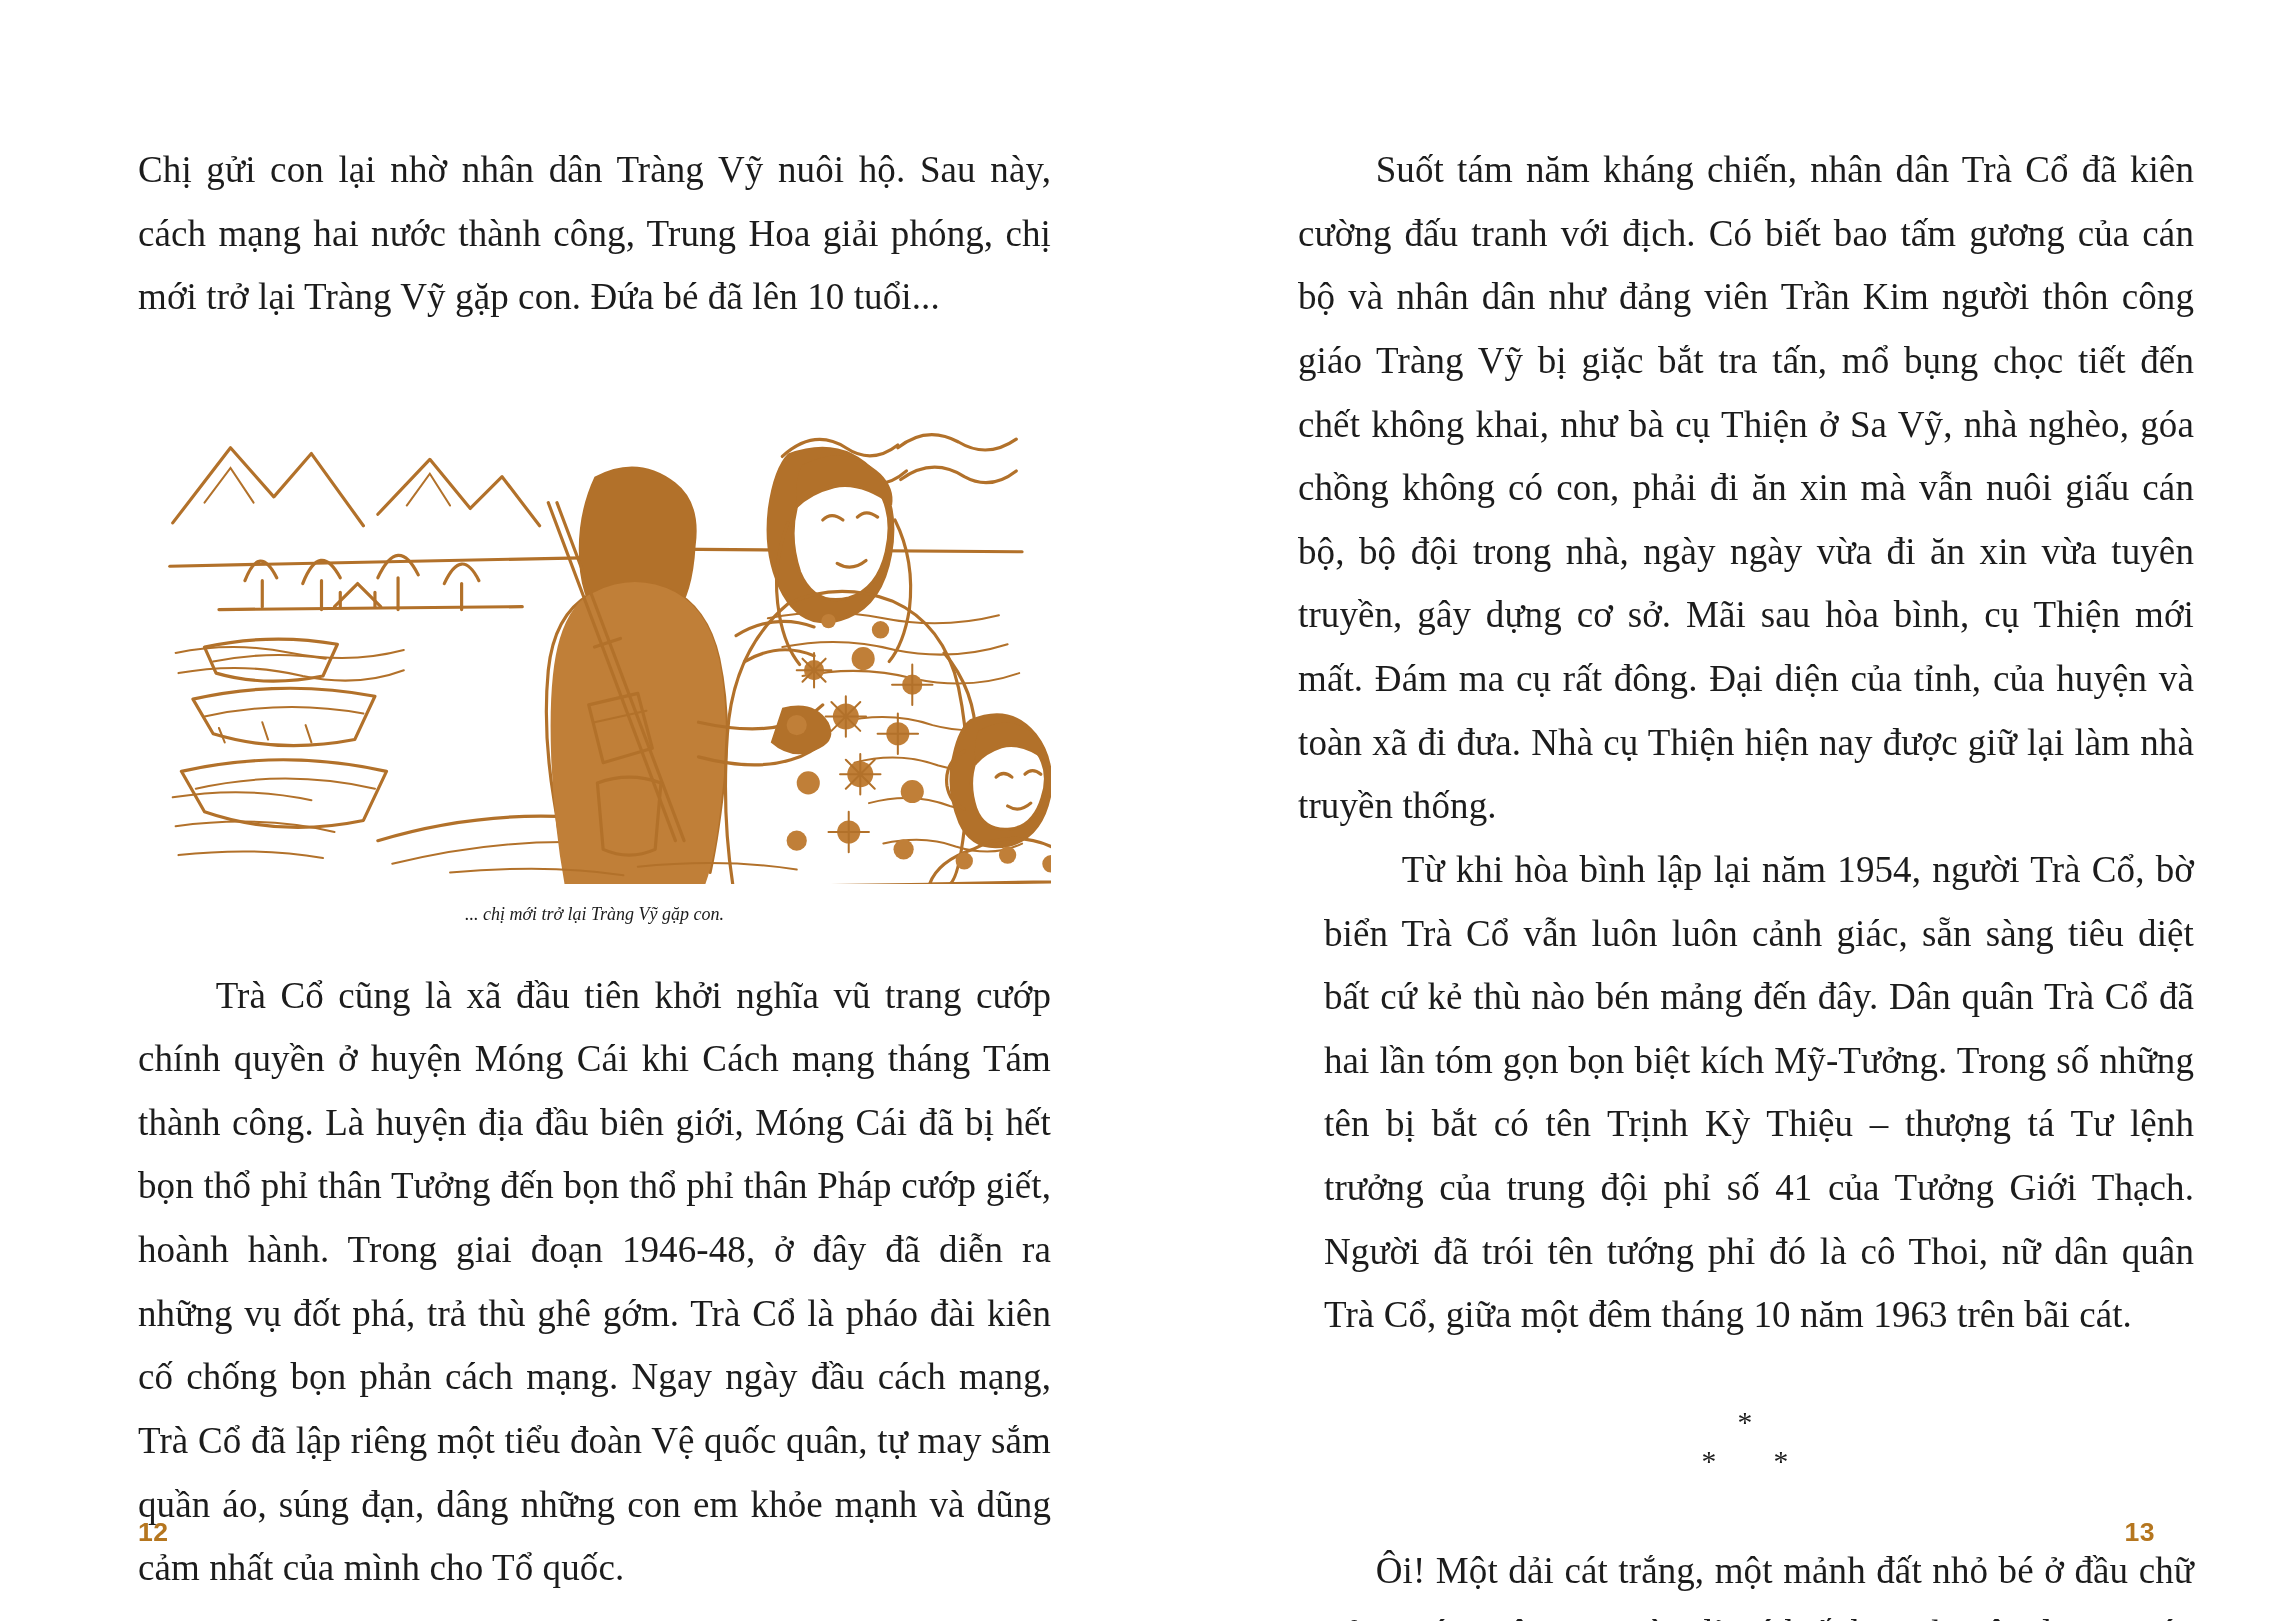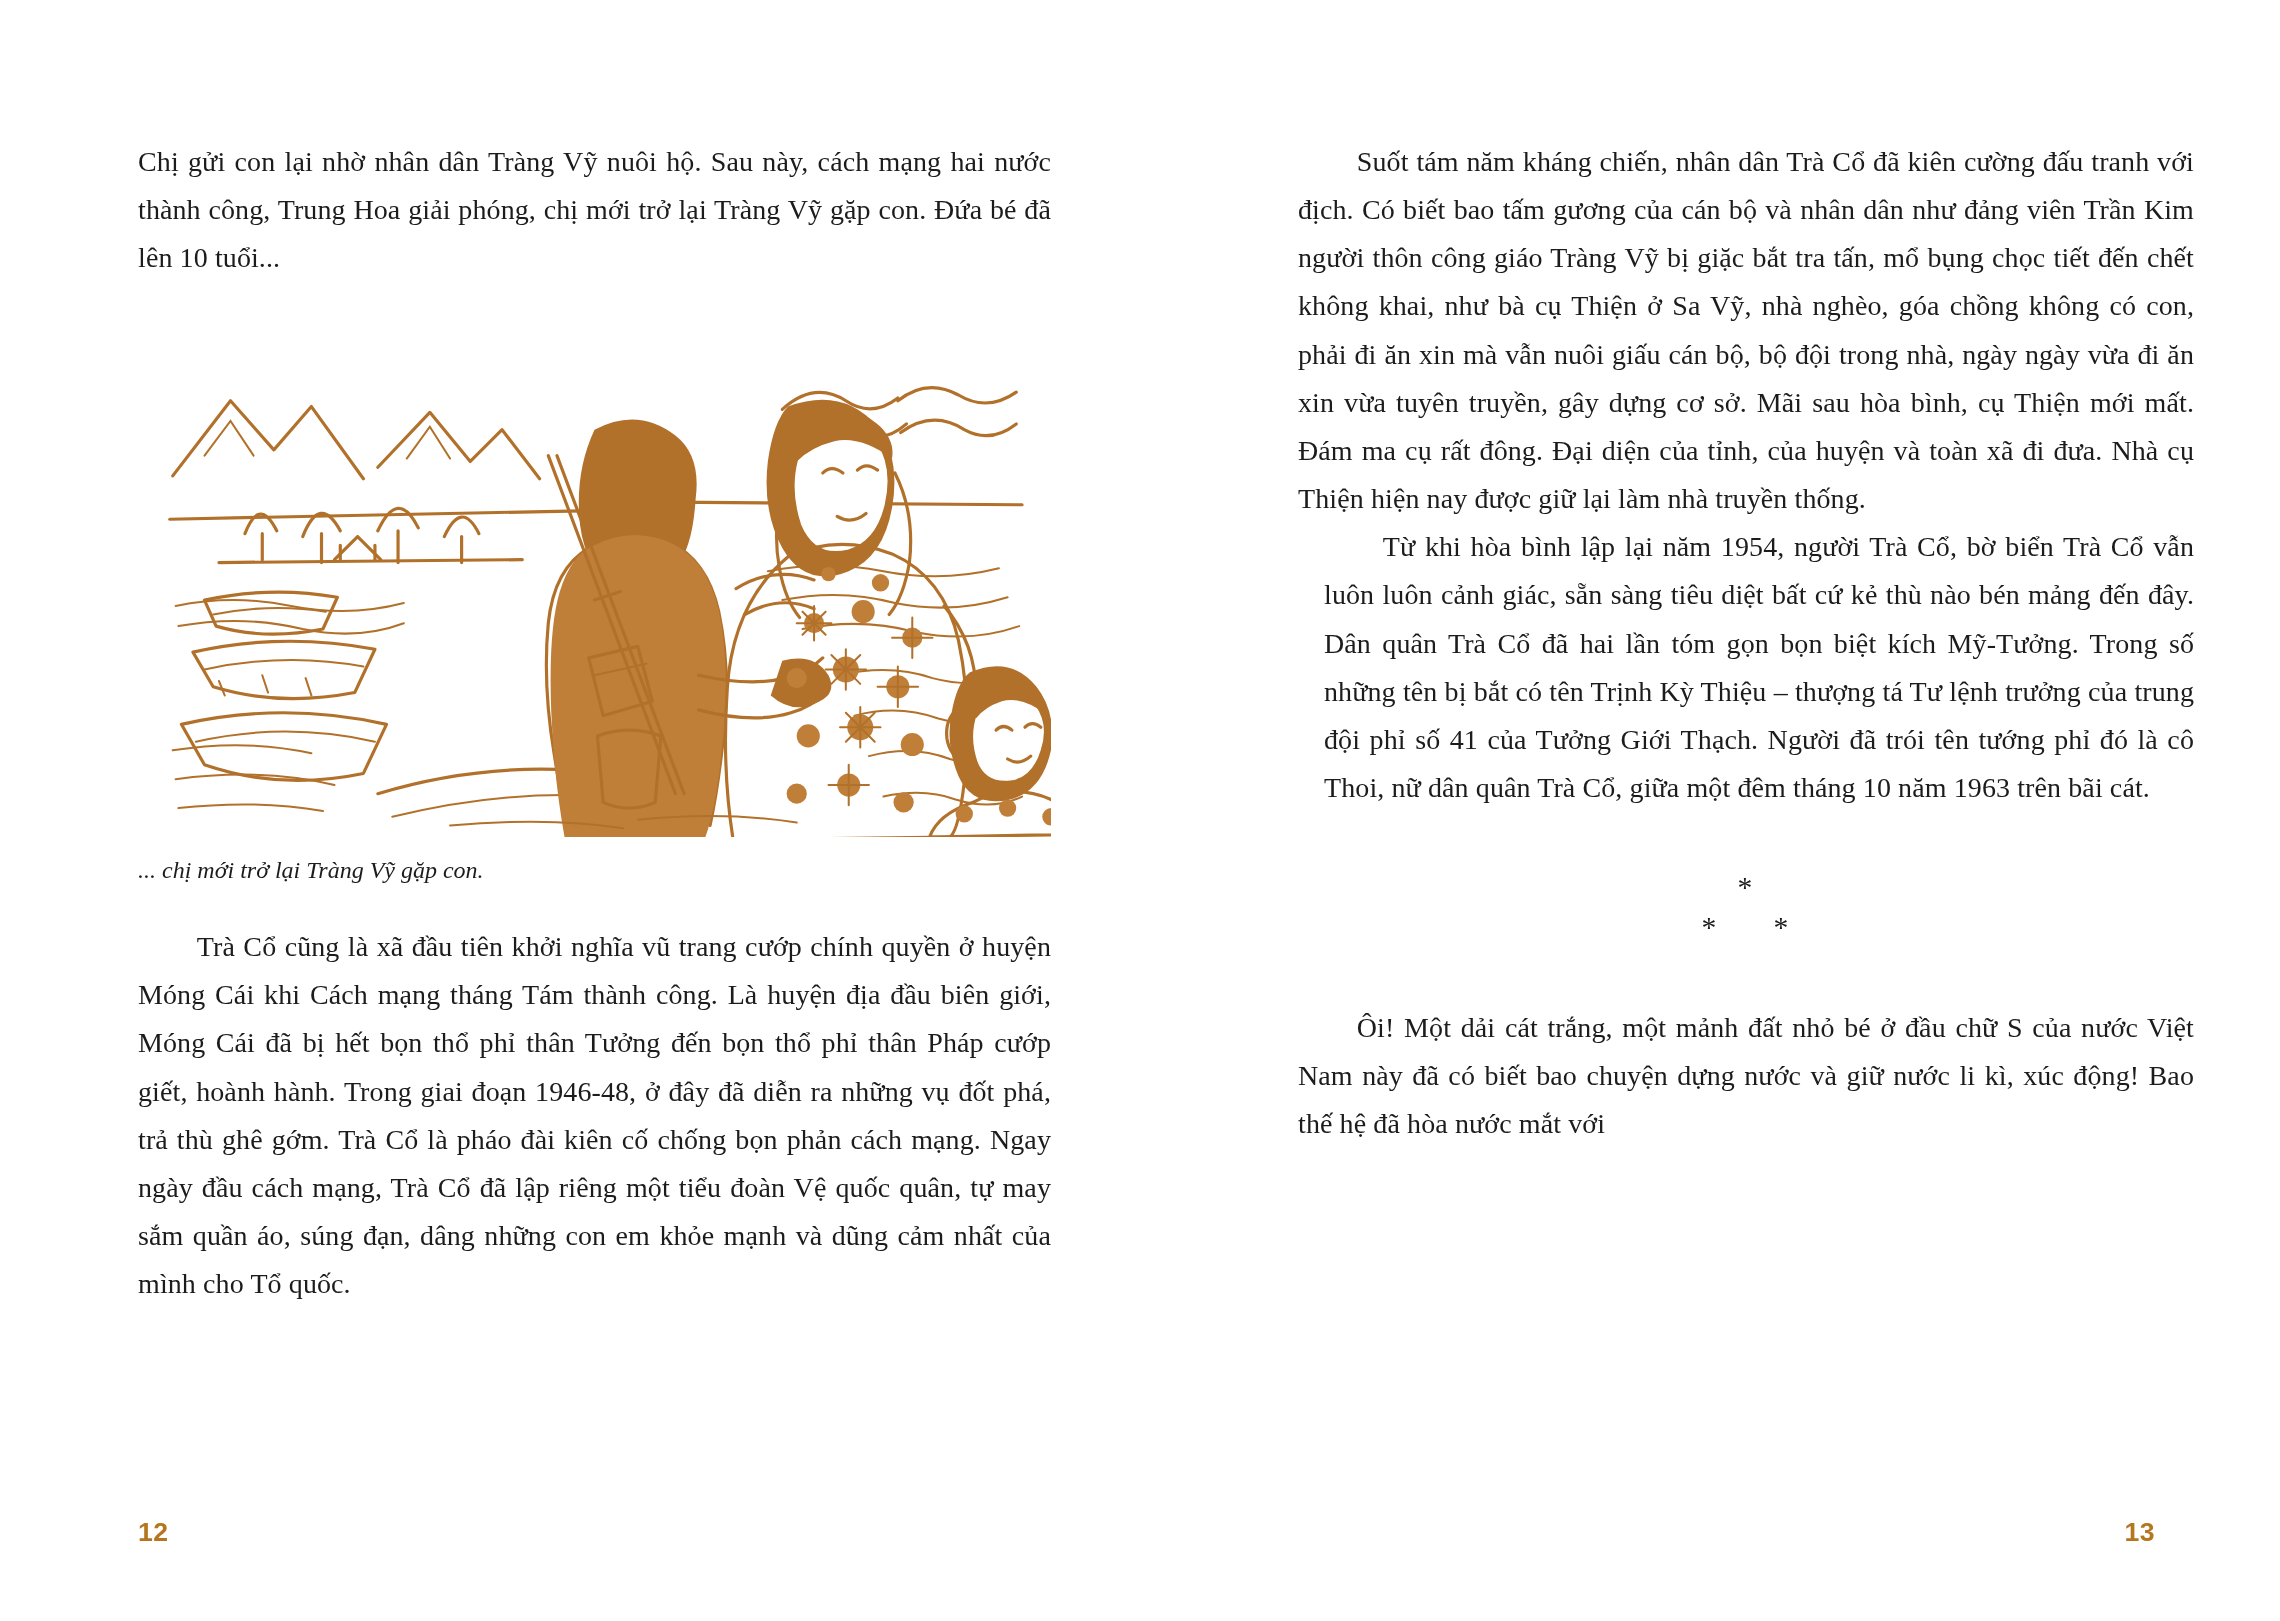--- a/index.html
+++ b/index.html
@@ -32,21 +32,21 @@
   .page-left {
     padding-left: 138px;
     padding-right: 89px;
   }
   .page-right {
     padding-left: 158px;
     padding-right: 86px;
   }
   p {
     margin: 0;
-    font-size: 28px;
+    font-size: 37px;
     line-height: 1.72;
     text-align: justify;
     text-justify: inter-word;
     color: #1c1c1c;
     letter-spacing: 0.1px;
   }
   p.indent {
     text-indent: 2.1em;
   }
   p + p {
@@ -59,23 +59,23 @@
   }
   .figure-frame {
     width: 100%;
     height: 520px;
     position: relative;
     overflow: hidden;
     background: #ffffff;
   }
   .caption {
     margin-top: 19.7px;
-    text-align: left;
+    text-align: center;
     font-style: italic;
-    font-size: 24px;
+    font-size: 18px;
     color: #1c1c1c;
   }
   .after-figure {
     margin-top: 39px;
   }
   .stars {
     margin: 59px 0 53px 0;
     text-align: center;
     color: #1c1c1c;
   }

